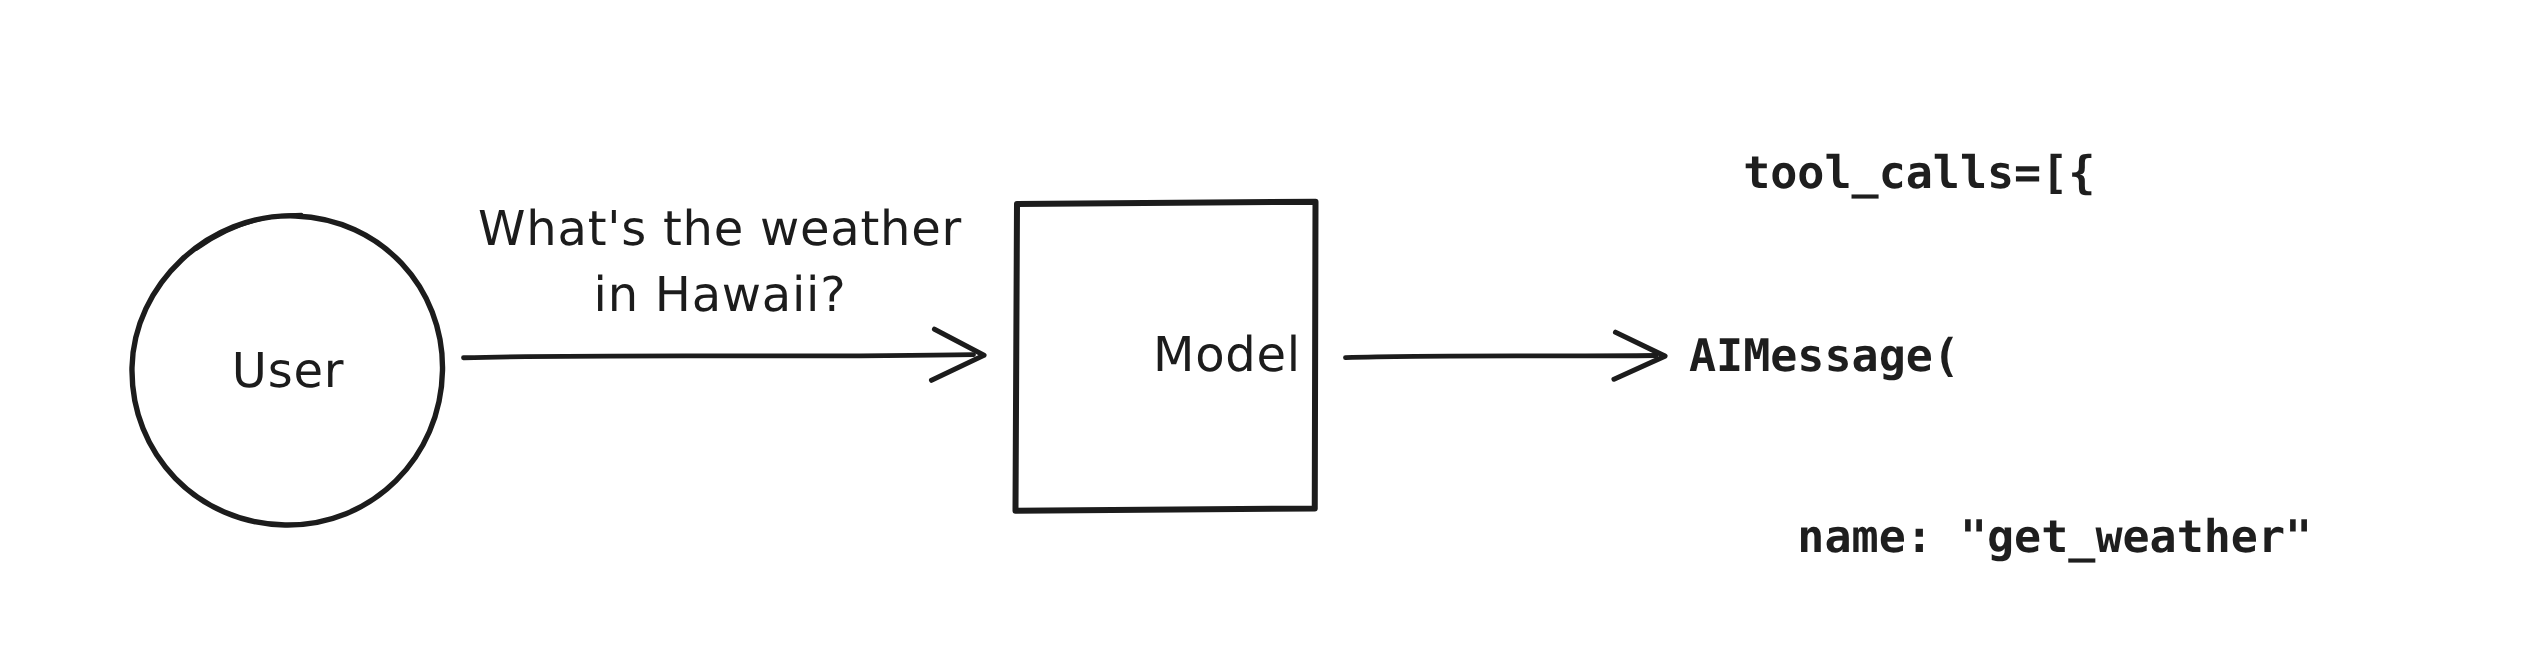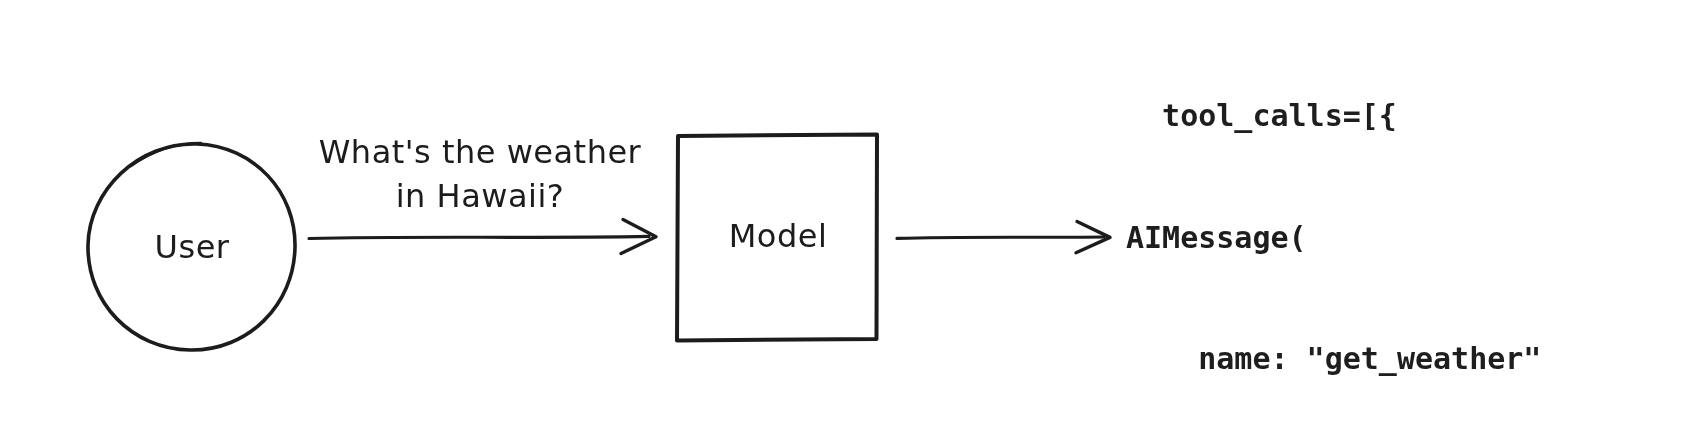--- a/index.html
+++ b/index.html
@@ -39,20 +39,21 @@
   }
   .user-label {
     left: 96px;
     top: 228px;
     width: 192px;
   }
   .model-label {
     left: 677px;
     top: 217px;
     width: 202px;
+    padding-left: 40px;
   }
   .query-label {
     left: 290px;
     top: 130px;
     width: 380px;
     line-height: 44px;
   }
   .query-label .line {
     display: block;
   }

